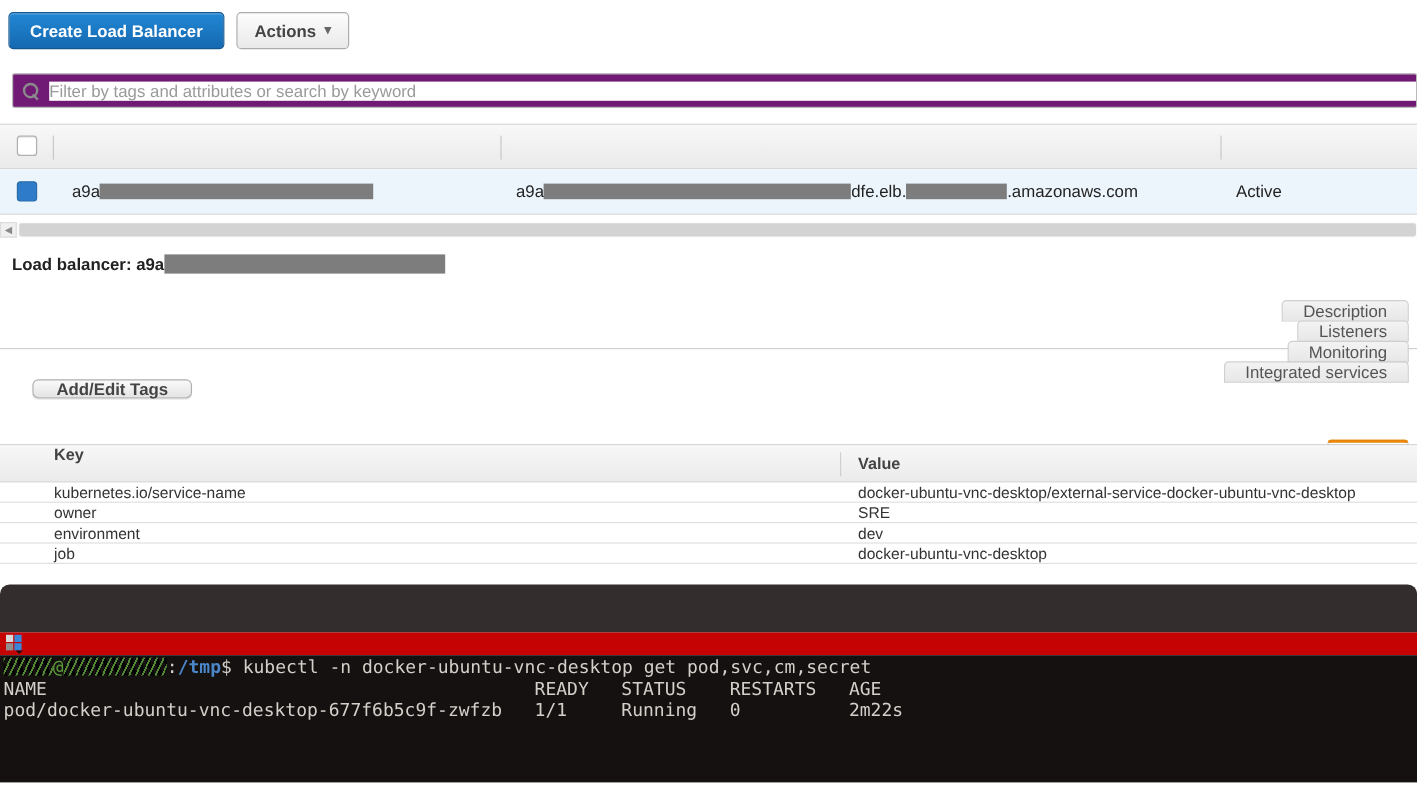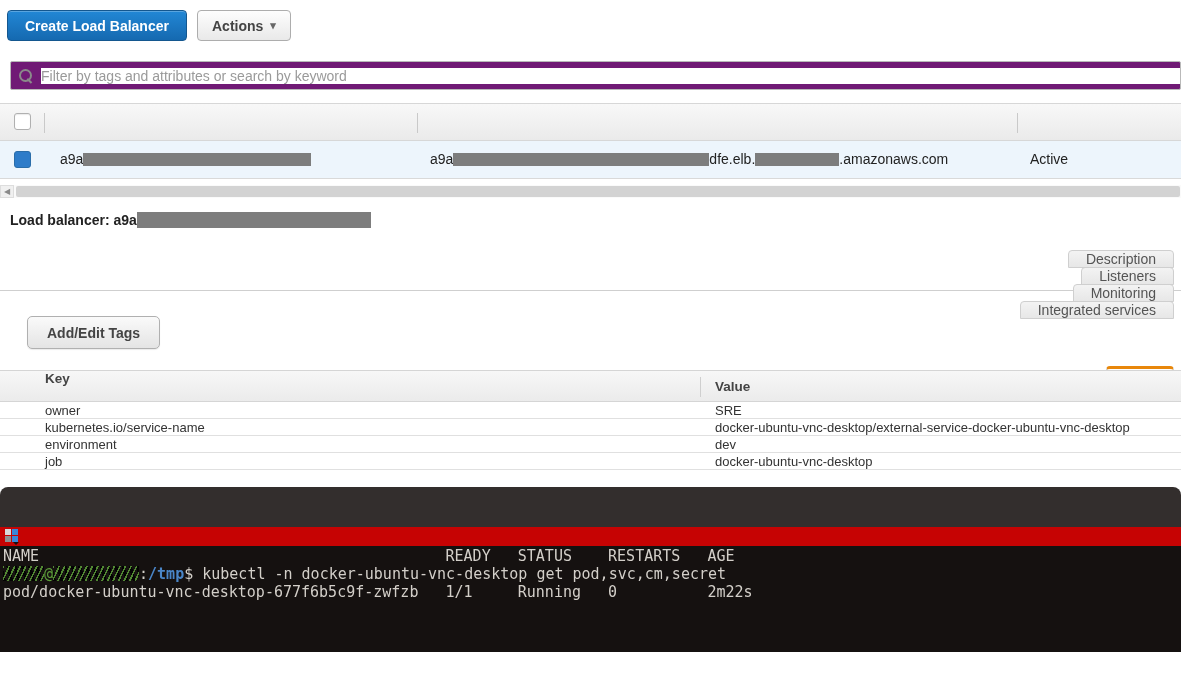--- a/index.html
+++ b/index.html
@@ -54,21 +54,21 @@
   #lb-line .redact{height:16px;vertical-align:-3px;}
 
   
   #tabs{position:absolute;left:0;top:250px;width:1181px;height:41px;border-bottom:1px solid #cfcfcf;display:flex;align-items:flex-end;padding-left:10px;flex-direction:column;}
   .tab{height:37px;display:inline-flex;align-items:center;padding:0 17px;margin-right:7px;margin-bottom:-1px;
     background:linear-gradient(#f3f3f3,#e7e7e7);border:1px solid #cfcfcf;border-radius:4px 4px 0 0;
     font-size:14px;color:#545454;cursor:pointer;}
   .tab.active{height:40px;background:#fff;border-top:3px solid var(--tab-accent-orange);border-bottom:1px solid #fff;font-weight:bold;color:#000000;margin-top:48px;}
 
   
-  #add-edit-btn{position:absolute;left:27px;top:316px;height:33px;padding:0 19px;border-radius:5px;color:#444;font-size:14px;
+  #add-edit-btn{position:absolute;left:27px;top:316px;height:16px;padding:0 19px;border-radius:5px;color:#444;font-size:14px;
     background:linear-gradient(#fafafa,#e4e4e4);border:1px solid #b0b0b0;box-shadow:0 1px 1px rgba(0,0,0,.08);}
   #tags-table{position:absolute;left:0;top:370px;width:1181px;font-size:13px;color:#333;}
   #tags-head{height:32px;background:linear-gradient(#f7f7f7,#ebebeb);border-top:1px solid #d5d5d5;border-bottom:1px solid #d5d5d5;position:relative;font-weight:bold;color:#444;font-size:13.5px;}
   #tags-head .kcol{position:absolute;left:45px;top:0;}
   #tags-head .vcol{position:absolute;left:715px;top:8px;}
   #tags-head .hsep{position:absolute;left:700px;top:6px;width:1px;height:20px;background:#cfcfcf;}
   .tag-row{height:17px;border-bottom:1px solid #e0e0e0;position:relative;}
   .tag-row .k{position:absolute;left:45px;top:1px;}
   .tag-row .v{position:absolute;left:715px;top:1px;white-space:nowrap;}
 
@@ -149,26 +149,26 @@
 
   <button class="btn" id="add-edit-btn">Add/Edit Tags</button>
 
   <div id="tags-table">
     <div id="tags-head">
       <span class="kcol">Key</span>
       <span class="hsep"></span>
       <span class="vcol">Value</span>
     </div>
     <div class="tag-row">
+      <span class="k">kubernetes.io/service-name</span>
+      <span class="v">docker-ubuntu-vnc-desktop/external-service-docker-ubuntu-vnc-desktop</span>
+    </div>
+    <div class="tag-row">
       <span class="k">owner</span>
       <span class="v">SRE</span>
-    </div>
-    <div class="tag-row">
-      <span class="k">kubernetes.io/service-name</span>
-      <span class="v">docker-ubuntu-vnc-desktop/external-service-docker-ubuntu-vnc-desktop</span>
     </div>
     <div class="tag-row">
       <span class="k">environment</span>
       <span class="v">dev</span>
     </div>
     <div class="tag-row">
       <span class="k">job</span>
       <span class="v">docker-ubuntu-vnc-desktop</span>
     </div>
   </div>
@@ -178,20 +178,20 @@
     <div id="term-redbar">
       <span id="term-menu-icon">
         <span class="q q1"></span>
           <span class="q q2"></span>
           <span class="q q3"></span>
           <span class="q q4"></span>
           <span class="dn"></span>
       </span>
     </div>
     <div id="term-screen">
+      <div class="t-line"><span class="smudge" style="width:41px"></span><span class="g">@</span><span class="smudge" style="width:86px"></span><span>:</span><span class="b">/tmp</span><span>$ </span><span>kubectl -n docker-ubuntu-vnc-desktop get pod,svc,cm,secret</span></div>
       <div class="t-line">NAME                                             READY   STATUS    RESTARTS   AGE</div>
-      <div class="t-line"><span class="smudge" style="width:41px"></span><span class="g">@</span><span class="smudge" style="width:86px"></span><span>:</span><span class="b">/tmp</span><span>$ </span><span>kubectl -n docker-ubuntu-vnc-desktop get pod,svc,cm,secret</span></div>
       <div class="t-line">pod/docker-ubuntu-vnc-desktop-677f6b5c9f-zwfzb   1/1     Running   0          2m22s</div>
       <div class="t-line"></div>
     </div>
   </div>
 
 </div>
 
 </body></html>

